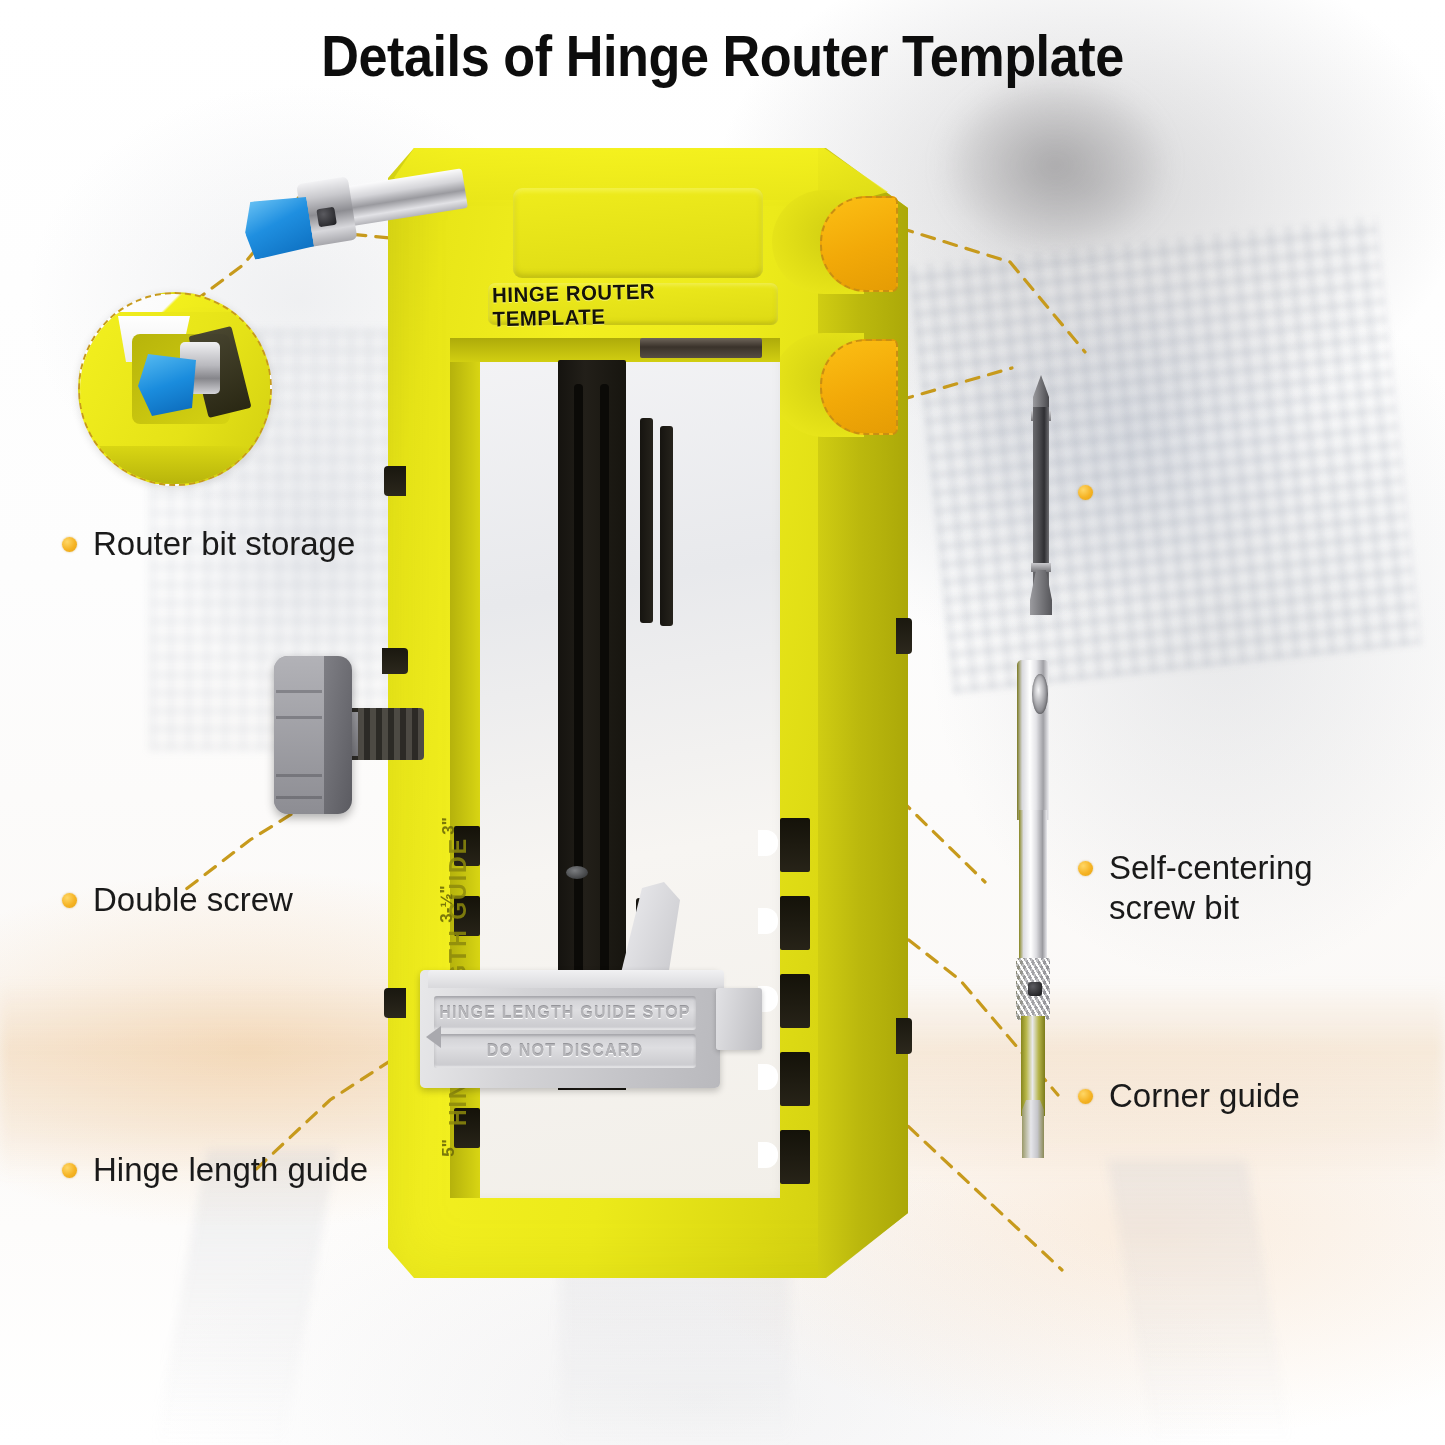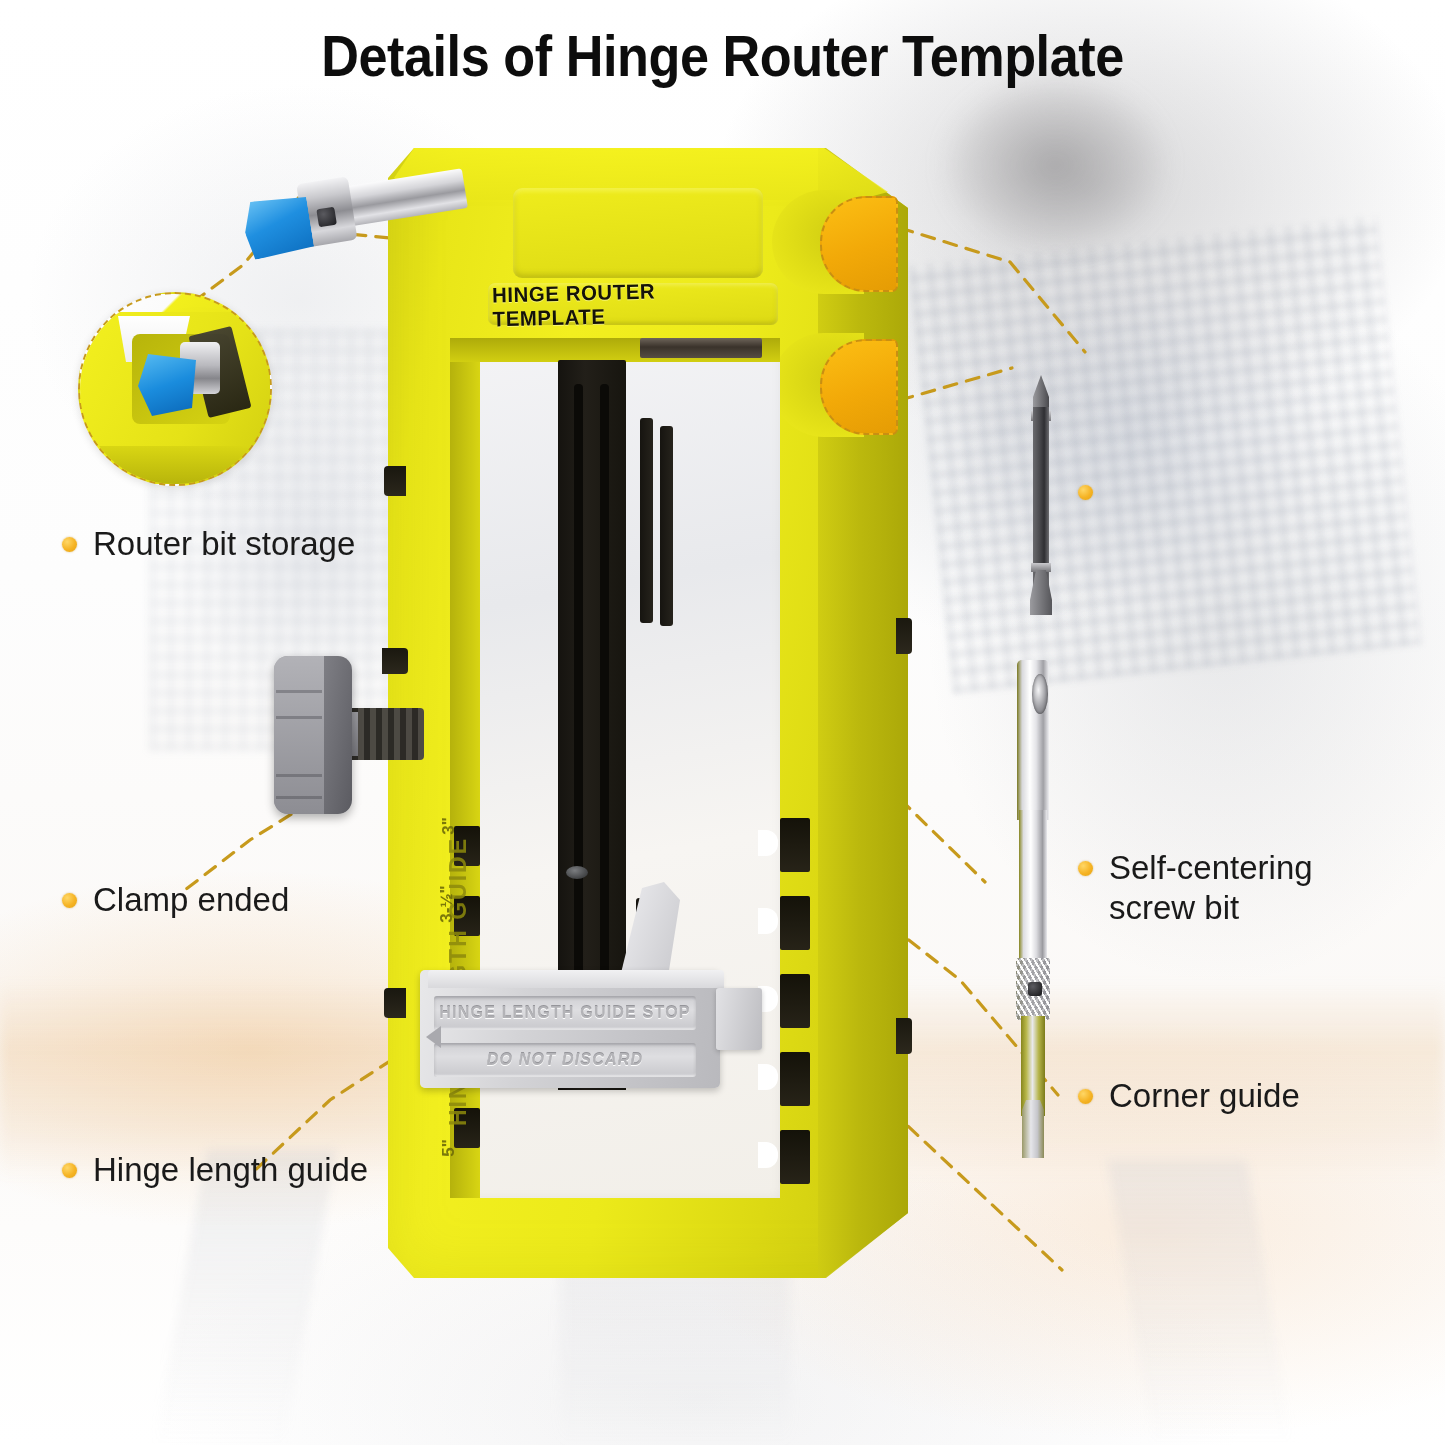--- a/index.html
+++ b/index.html
@@ -566,21 +566,21 @@
       </div>
     </div>
 
     <div class="slider">
       <div class="gray-hook"></div>
       <div class="slider-body">
         <div class="slider-top"></div>
         <div class="groove" style="top:26px;">
           <span class="emboss">HINGE LENGTH GUIDE STOP</span>
         </div>
-        <div class="groove" style="top:73px;font-style:italic;">
+        <div class="groove" style="top:64px;">
           <span class="emboss">DO NOT DISCARD</span>
         </div>
         <div class="slider-arrow"></div>
       </div>
       <div class="slider-tab"></div>
     </div>
 
     <div class="clamp">
       <div class="clamp-thread"></div>
       <div class="clamp-neck"></div>
@@ -647,21 +647,21 @@
   </div>
 
 
   <div class="label" style="left:62px;top:484px;margin-top:40px;">
     <span class="bullet"></span>
     <span class="label-text">Router bit storage</span>
   </div>
 
   <div class="label" style="left:62px;top:880px;">
     <span class="bullet"></span>
-    <span class="label-text">Clamp ended</span>
+    <span class="label-text">Double screw</span>
   </div>
 
   <div class="label" style="left:62px;top:1150px;">
     <span class="bullet"></span>
     <span class="label-text">Hinge length guide</span>
   </div>
 
 </div>
 
 </body></html>

